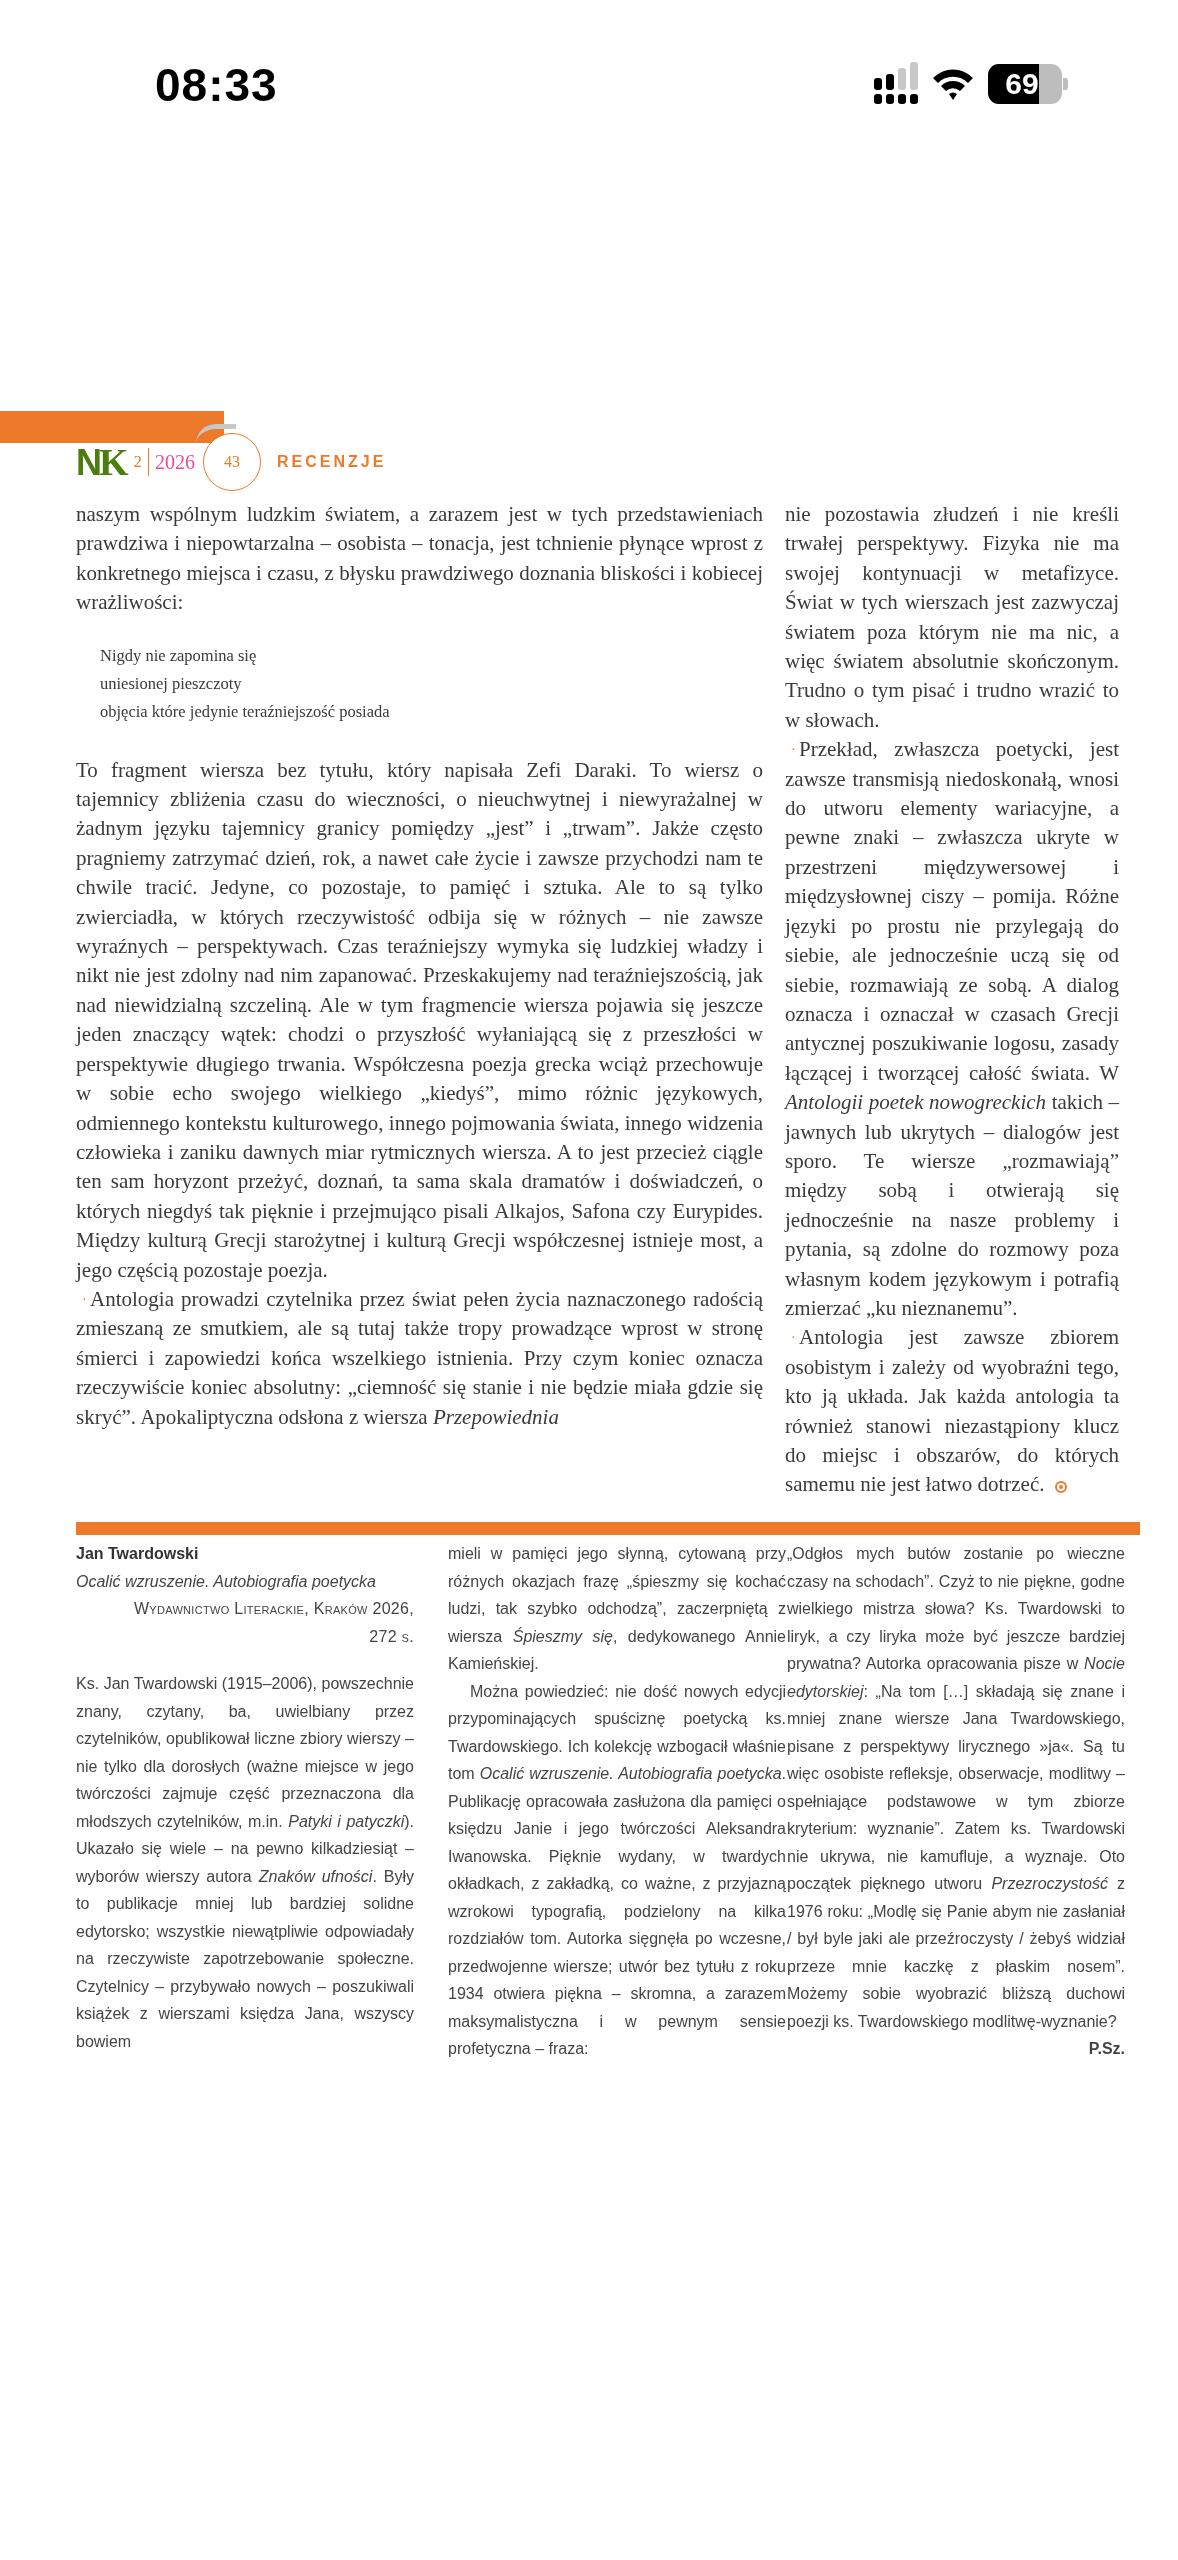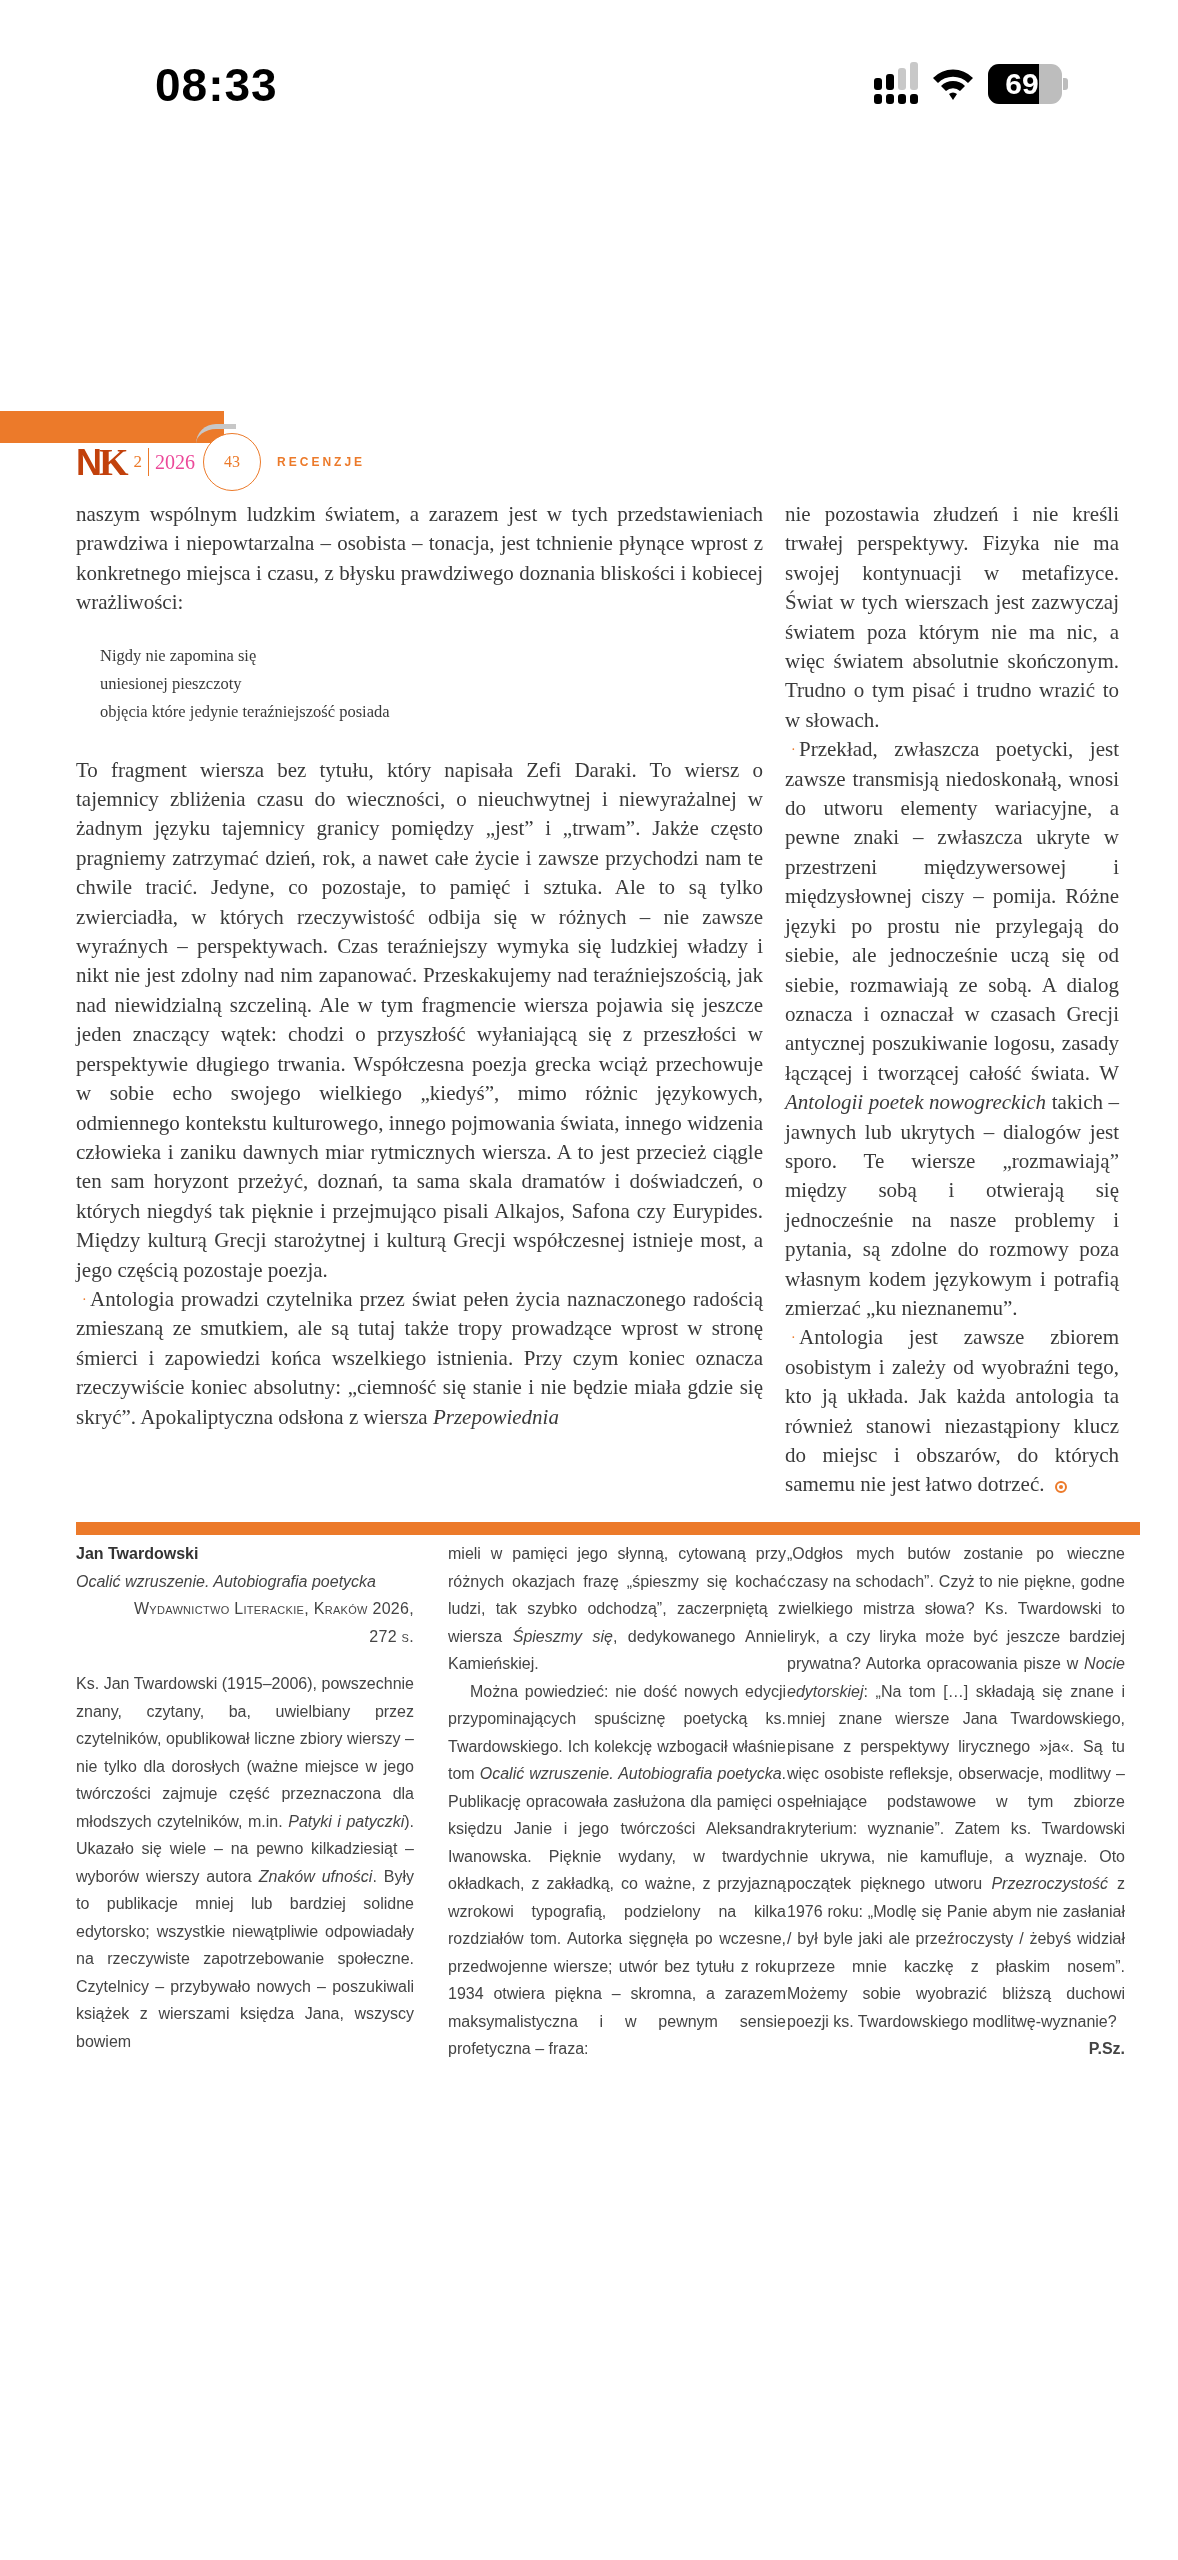--- a/index.html
+++ b/index.html
@@ -18,27 +18,27 @@
   .battery { position: relative; width: 80px; height: 40px; }
   .battery .body { position: absolute; left: 0; top: 0; width: 74px; height: 40px; border-radius: 11px; background: #bdbdbd; overflow: hidden; }
   .battery .fill { position: absolute; left: 0; top: 0; width: 51px; height: 40px; background: #000; }
   .battery .pct { position: absolute; left: 0; top: 0; width: 68px; height: 40px; line-height: 40px; text-align: center; font-family: "Liberation Sans", sans-serif; font-weight: bold; font-size: 30px; color: #fff; }
   .battery .nub { position: absolute; right: 0; top: 14px; width: 5px; height: 12px; border-radius: 0 3px 3px 0; background: #bdbdbd; }
 
   
   .orange-bar { position: absolute; left: 0; top: 411px; width: 224px; height: 32px; background: #ec7a2a; }
   .orange-bar-curve { position: absolute; left: 196px; top: 424px; width: 40px; height: 20px; border-top-left-radius: 20px; border-top: 5px solid #c7c7c7; }
   .page-header { position: absolute; left: 76px; top: 437px; height: 50px; display: flex; align-items: center; }
-  .logo { font-family: "Liberation Sans", sans-serif; font-size: 36px; font-weight: bold; color: #c2410c; letter-spacing: -3px; line-height: 1; }
+  .logo { font-family: "Liberation Sans", sans-serif; font-size: 36px; font-weight: bold; color: #4d7c0f; letter-spacing: -3px; line-height: 1; }
   .logo .k { font-family: "Liberation Serif", serif; font-size: 38px; font-weight: bold; }
   .issue-no { font-size: 17px; color: #ec7a2a; margin-left: 8px; }
   .issue-sep { width: 1px; height: 28px; background: #ec7a2a; margin: 0 6px; }
   .issue-year { font-size: 20px; color: #ec4899; }
   .page-num { width: 58px; height: 58px; border: 1.5px solid #ec7a2a; border-radius: 50%; display: flex; align-items: center; justify-content: center; margin-left: 8px; font-size: 16px; color: #ec7a2a; background: #fff; }
-  .section-label { font-family: "Liberation Sans", sans-serif; font-size: 12px; letter-spacing: 3px; color: #ec7a2a; margin-left: 16px; font-weight: bold; }
+  .section-label { font-family: "Liberation Sans", sans-serif; font-size: 16px; letter-spacing: 3px; color: #ec7a2a; margin-left: 16px; font-weight: bold; }
 
   
   .art { font-family: "Liberation Serif", serif; font-size: 21px; line-height: 29.4px; color: #3a3a3a; text-align: justify; }
   .art p { text-indent: 0; }
   .col-left { position: absolute; left: 76px; top: 500px; width: 687px; }
   .col-right { position: absolute; left: 785px; top: 500px; width: 334px; }
   .poem { margin: 24px 0 30px 24px; font-size: 16.5px; line-height: 28px; color: #3a3a3a; text-align: left; }
   .poem .stanza + .stanza { margin-top: 28px; }
   .indent { text-indent: 14px !important; position: relative; }
   .bullet { position: absolute; left: -8px; top: 0; color: #ec7a2a; font-size: 14px; }

